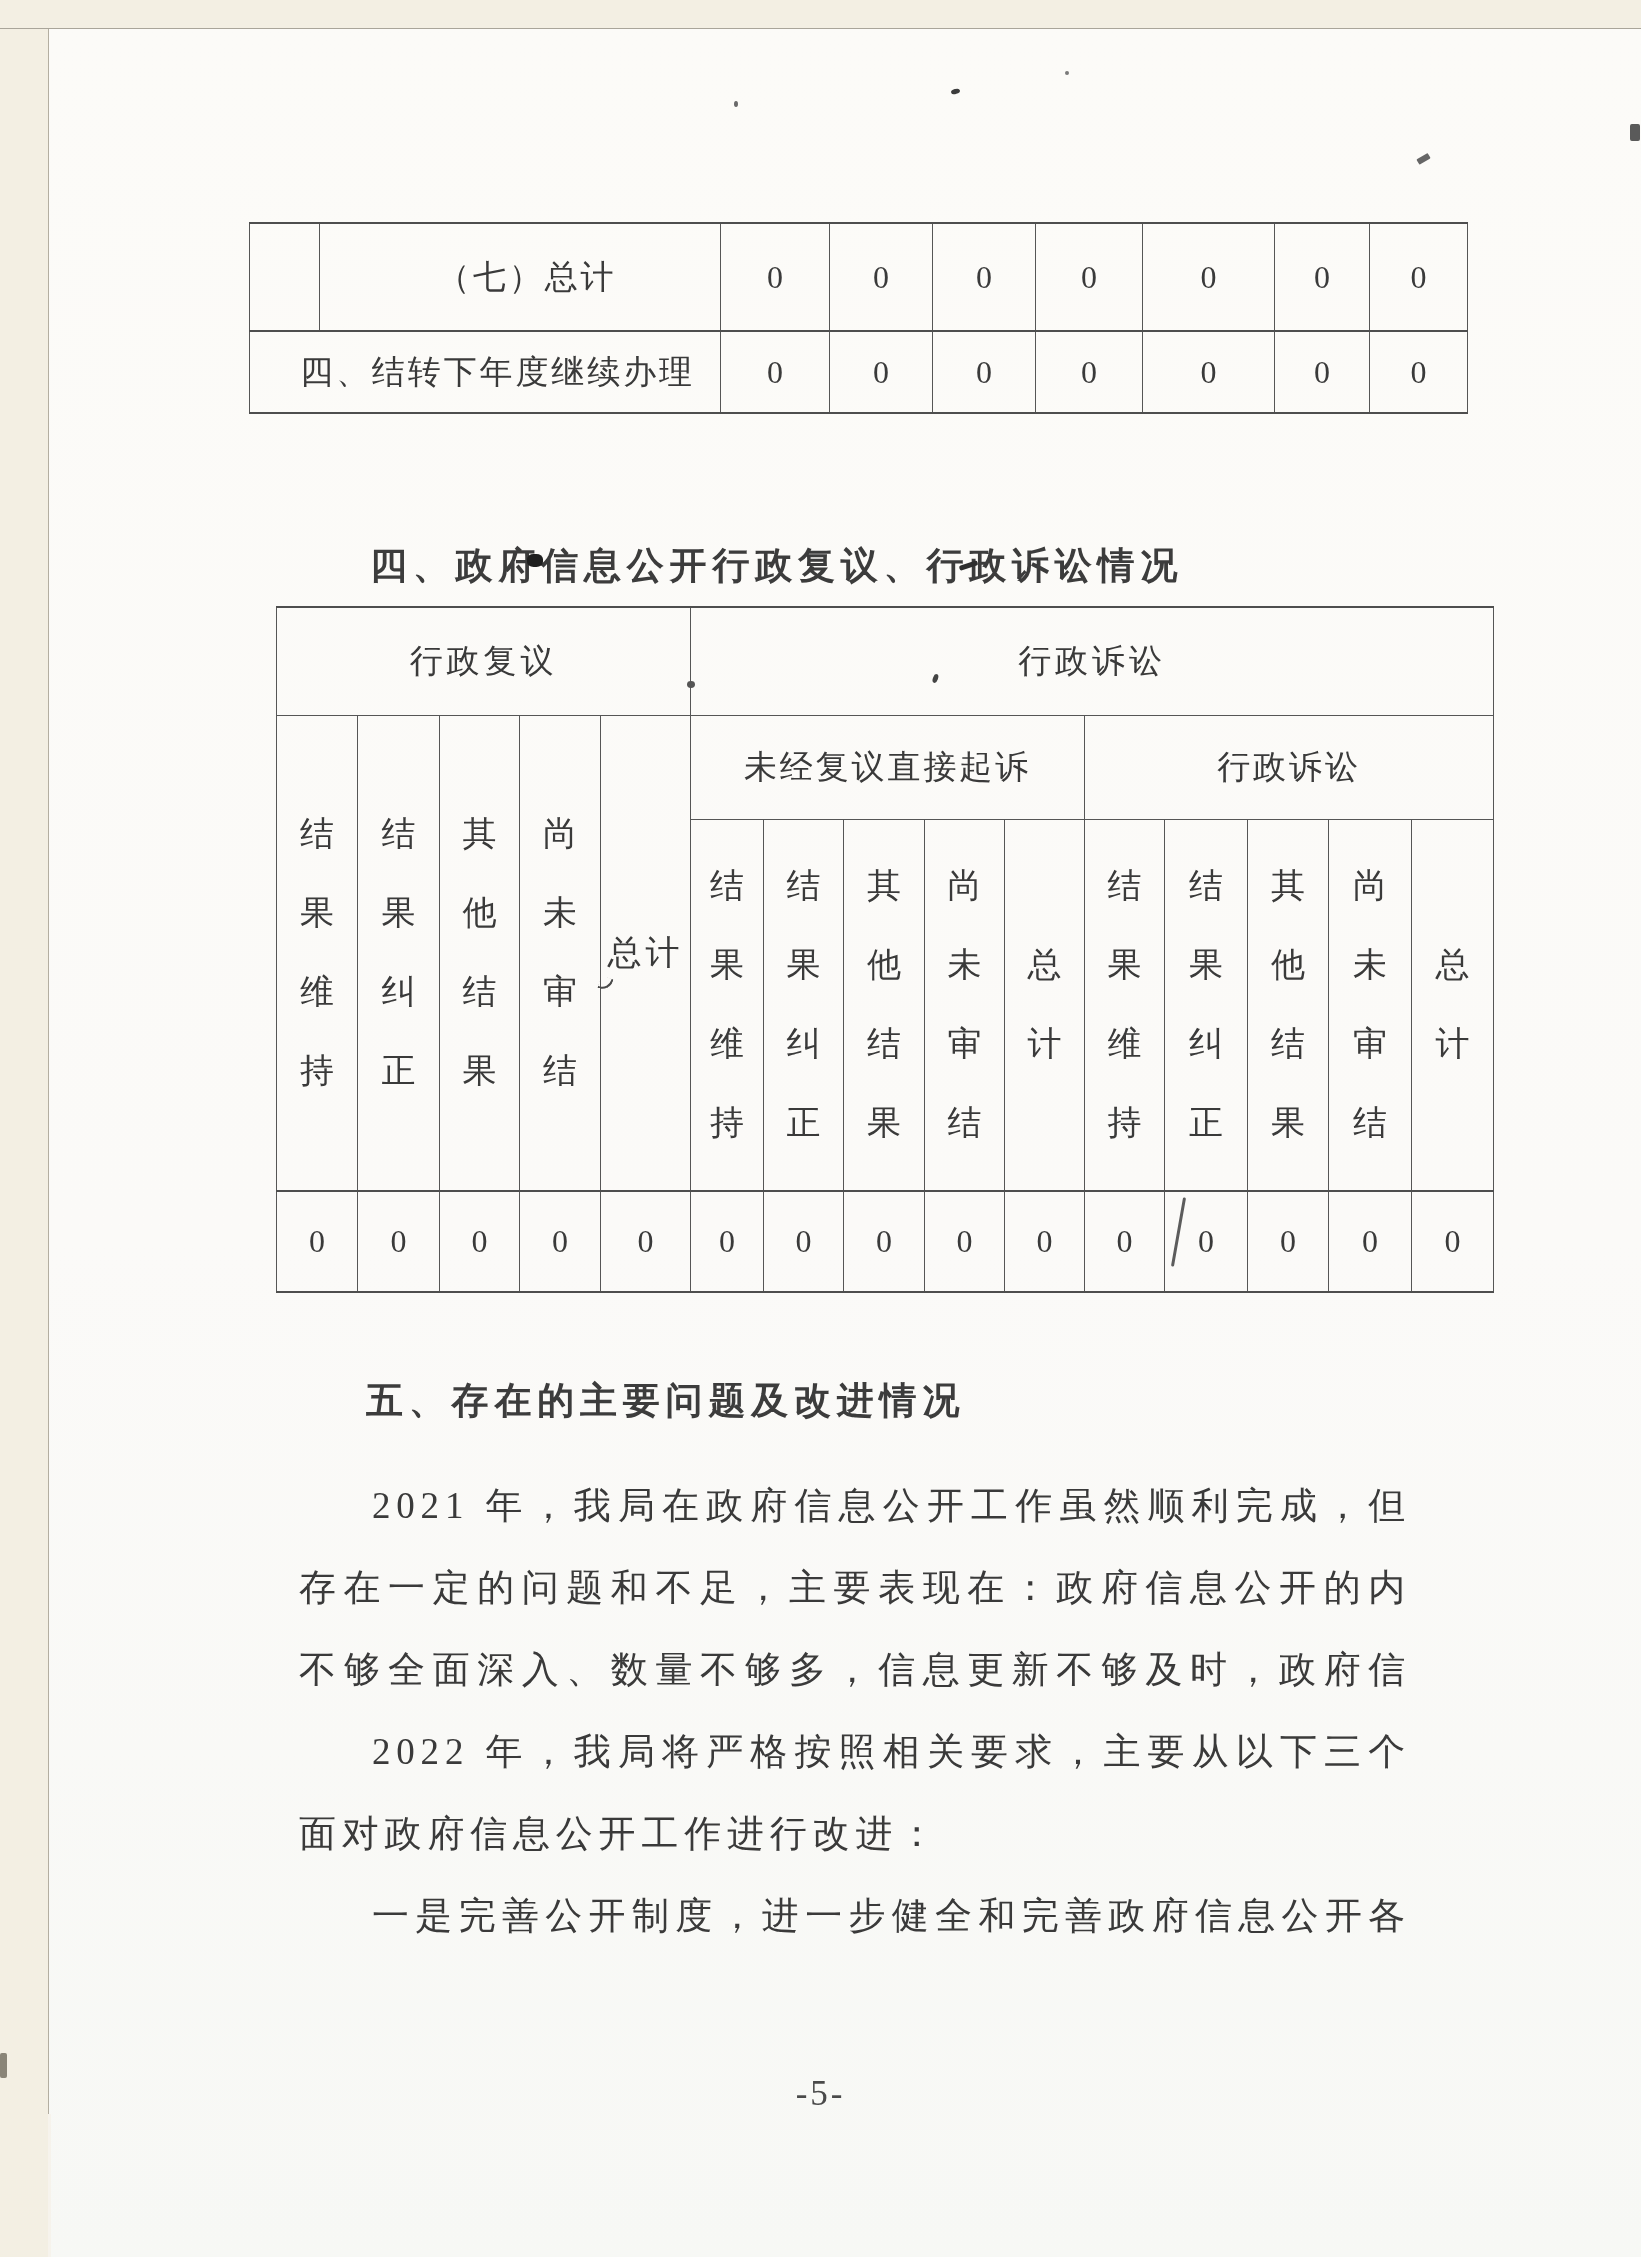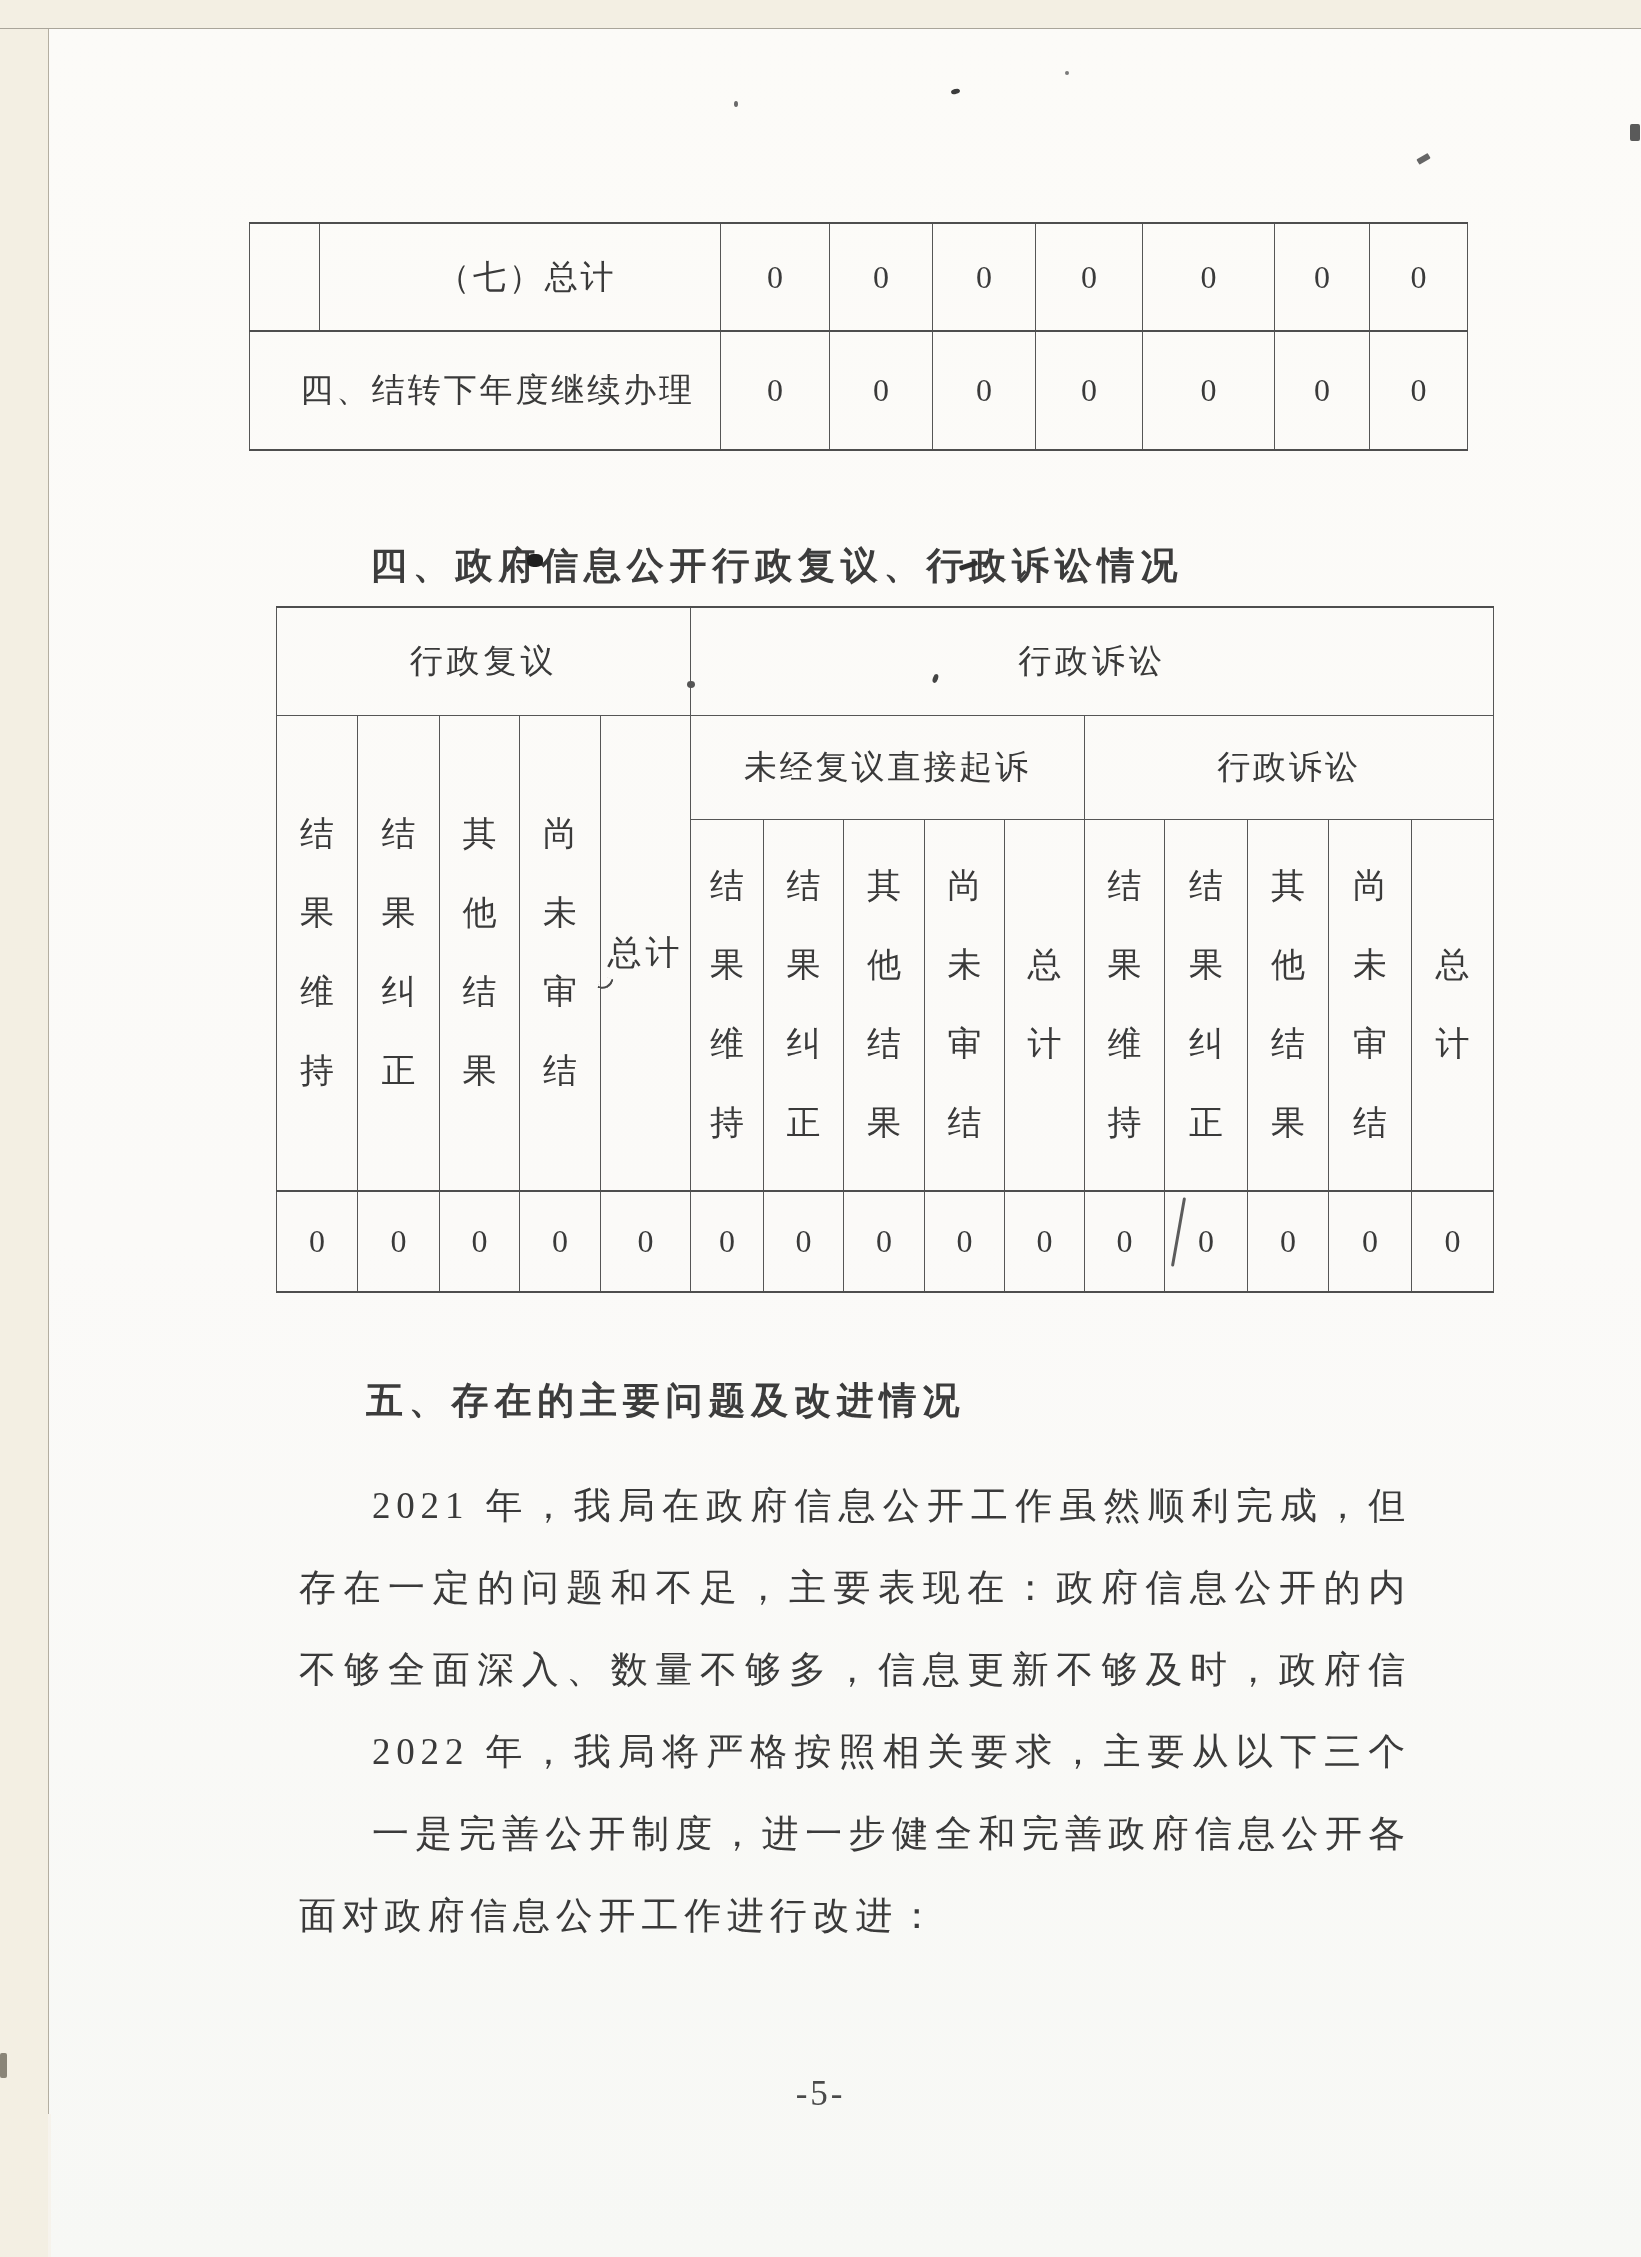--- a/index.html
+++ b/index.html
@@ -18,21 +18,21 @@
     background:#f3efe3;border-bottom:1.9px solid #a9a59a;}
   .edge-fade{position:absolute;left:48px;top:2114px;width:2.9px;height:143px;background:#f6f3ec;}
 
   
   table{border-collapse:collapse;table-layout:fixed;position:absolute;}
   td{border:1.9px solid #565656;vertical-align:middle;text-align:center;
      font-size:33px;color:#3a3a3a;padding:0;overflow:hidden;}
 
   .t1{left:249px;top:222px;width:1218px;}
   .t1 tr.r1{height:108px;}
-  .t1 tr.r2{height:119px;}
+  .t1 tr.r2{height:82px;}
   .t1 td.spacer{border-top:none;}
   .t1 td.label{text-align:center;padding-left:13.5px;letter-spacing:2.9px;}
   .t1 tr.r2 td{border-top:2.9px solid #4e4e4e;}
   .t1 tr.r2 td.label{padding-left:25px;}
   .t1 tr.r1 td{border-top:2.9px solid #4e4e4e;}
   .t1 tr.r2 td{border-bottom:2.9px solid #4e4e4e;}
   .t1 .val{font-size:32px;}
 
   .t2{left:249px;top:606px;width:1218px;margin-left:27px;}
   .t2 tr.rA{height:108px;}
@@ -287,22 +287,22 @@
   </tbody>
     </table>
 
   <div class="sec-title title5">五、存在的主要问题及改进情况</div>
 
   <div class="bodytext">
     <div class="line just indent">2021 年，我局在政府信息公开工作虽然顺利完成，但还</div>
     <div class="line just">存在一定的问题和不足，主要表现在：政府信息公开的内容</div>
     <div class="line just">不够全面深入、数量不够多，信息更新不够及时，政府信息</div>
     <div class="line just indent">2022 年，我局将严格按照相关要求，主要从以下三个方</div>
+    <div class="line">面对政府信息公开工作进行改进：</div>
     <div class="line just indent">一是完善公开制度，进一步健全和完善政府信息公开各</div>
-    <div class="line">面对政府信息公开工作进行改进：</div>
   </div>
 
   <div class="pageno">-5-</div>
 
   <div class="speck s1"></div>
   <div class="speck s2"></div>
   <div class="speck s3"></div>
   <div class="speck s4"></div>
   <div class="speck s5"></div>
   <div class="speck s6"></div>

